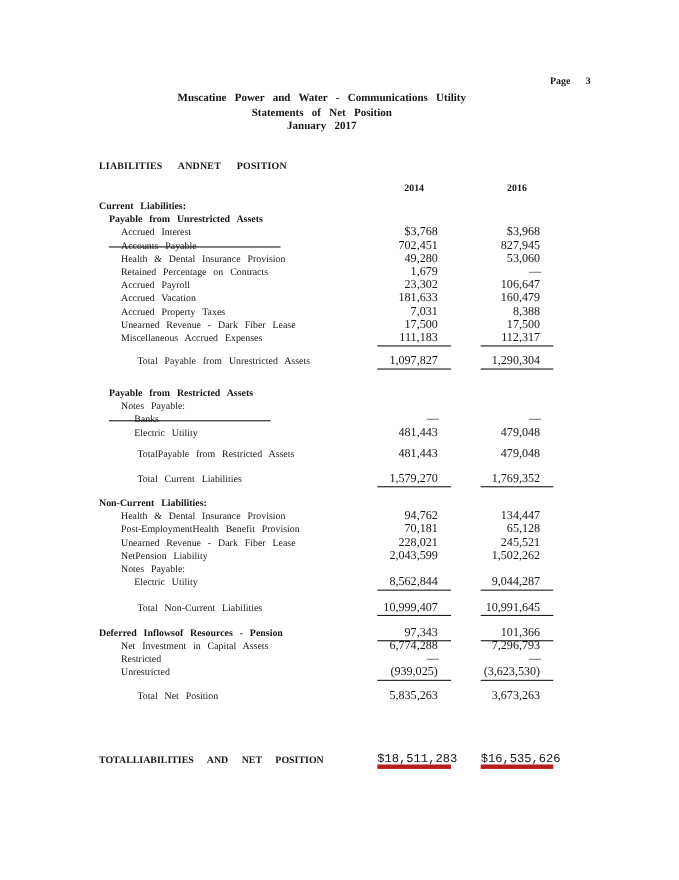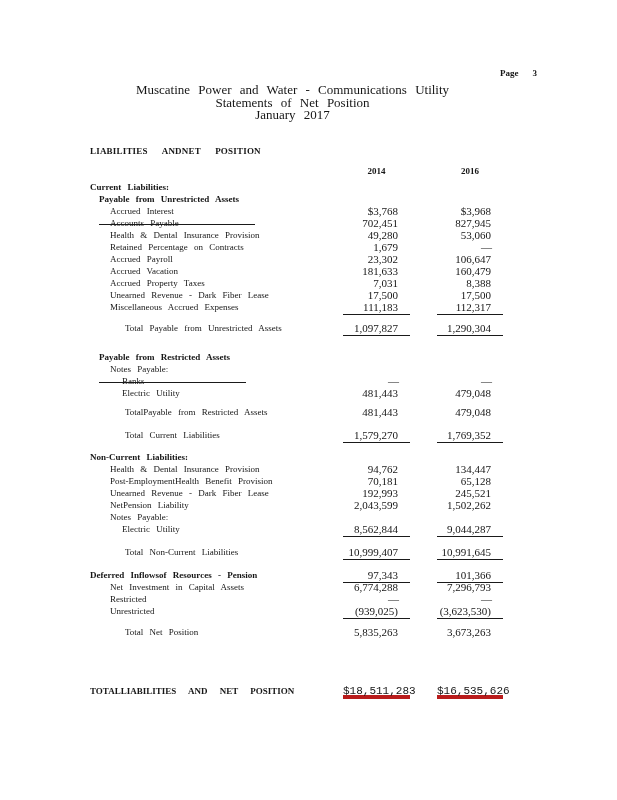--- a/index.html
+++ b/index.html
@@ -8,21 +8,21 @@
     font-family:"Liberation Serif","DejaVu Serif",serif;
     color:#161616;
     position:relative;overflow:hidden;
   }
   .page{position:absolute;inset:0;}
   
   .page-corner{position:absolute;top:68px;left:500px;font-size:9px;font-weight:700;}
   .page-corner .num{margin-left:14px;}
   
   .title-block{position:absolute;top:84px;left:0;width:585px;text-align:center;
-    font-size:13px;font-weight:400;line-height:12.5px;word-spacing:5px;}
+    font-size:10px;font-weight:700;line-height:12.5px;word-spacing:5px;}
   
   .main-heading{position:absolute;top:146px;left:90px;font-size:9px;font-weight:700;
     word-spacing:12px;letter-spacing:.2px;}
   
   .col-heads{position:absolute;top:166px;left:0;height:12px;width:617px;}
   .col-heads .y{position:absolute;font-size:9px;font-weight:700;text-align:center;}
   .y1{left:343px;width:67px;}
   .y2{left:437px;width:66px;}
   
   #rows{position:absolute;top:182px;left:0;width:539px;}
@@ -152,21 +152,21 @@
         <span class="cell c1">94,762</span>
         <span class="cell c2">134,447</span>
       </div>
       <div class="row">
         <span class="lbl" style="left: 110px;">Post-EmploymentHealth Benefit Provision</span>
         <span class="cell c1">70,181</span>
         <span class="cell c2">65,128</span>
       </div>
       <div class="row">
         <span class="lbl" style="left: 110px;">Unearned Revenue - Dark Fiber Lease</span>
-        <span class="cell c1">192,993</span>
+        <span class="cell c1">228,021</span>
         <span class="cell c2">245,521</span>
       </div>
       <div class="row">
         <span class="lbl" style="left: 110px;">NetPension Liability</span>
         <span class="cell c1">2,043,599</span>
         <span class="cell c2">1,502,262</span>
       </div>
       <div class="row">
         <span class="lbl" style="left: 110px;">Notes Payable:</span>
       </div>

